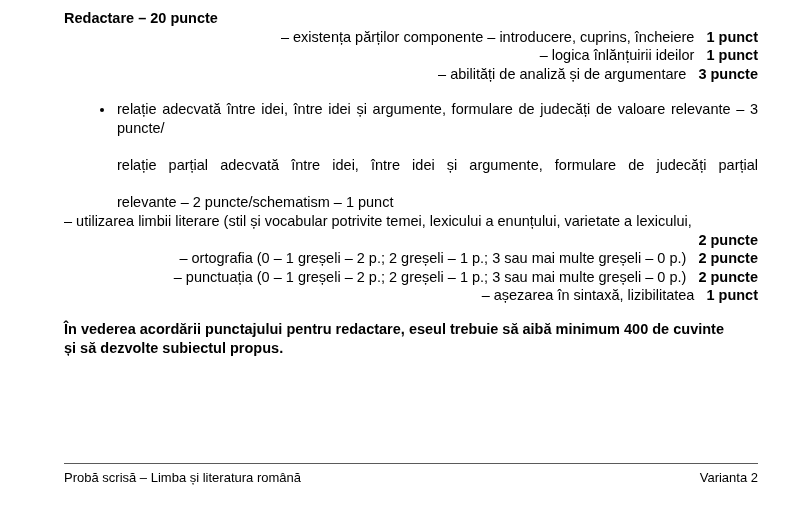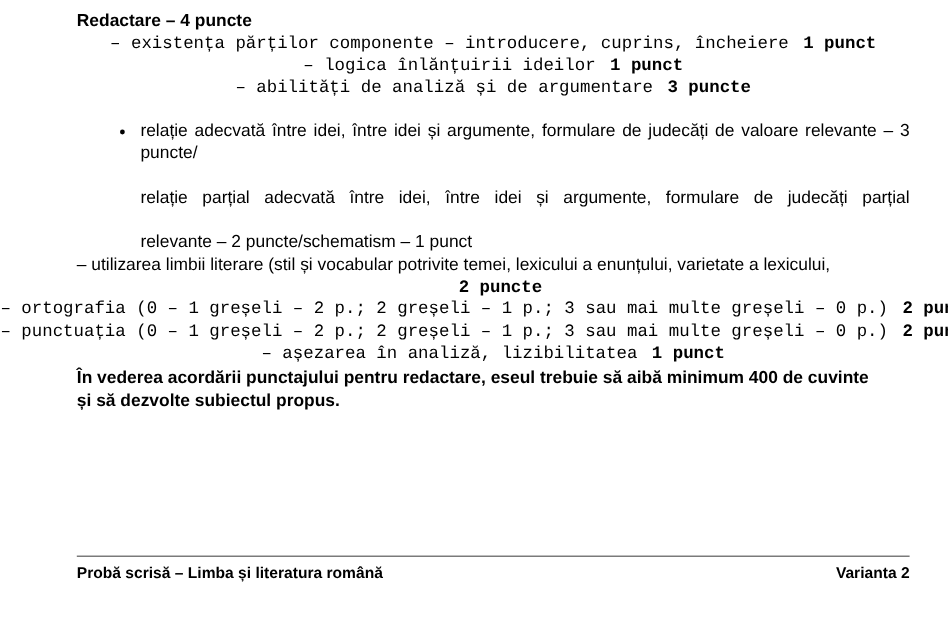--- a/index.html
+++ b/index.html
@@ -43,24 +43,23 @@
     font-size: 14.5px;
     line-height: 18.6px;
     font-weight: bold;
     white-space: nowrap;
   }
 
   
   .row {
     display: flex;
     align-items: baseline;
-    justify-content: center;
-    font-size: 14.5px;
-    line-height: 18.6px;
-    font-family: Liberation Mono, monospace;
+    justify-content: flex-end;
+    font-size: 14.5px;
+    line-height: 18.6px;
   }
   .row .label {
     white-space: nowrap;
   }
   .row .points {
     font-weight: bold;
     white-space: nowrap;
     padding-left: 12px;
   }
 
@@ -90,21 +89,21 @@
   .bullet-text > .j:after {
     content: "";
     display: inline-block;
     width: 100%;
   }
 
   .note {
     font-size: 14.5px;
     line-height: 18.6px;
     font-weight: bold;
-    margin-top: 1px;
+    margin-top: 15px;
     width: 690px;
   }
 
   
   #footer {
     position: absolute;
     left: 64px;
     top: 463px;
     width: 694px;
   }
@@ -114,21 +113,20 @@
     height: 0;
     font-size: 0;
     line-height: 0;
   }
   .foot-row {
     display: flex;
     justify-content: space-between;
     align-items: flex-start;
     font-size: 13px;
     line-height: 15.5px;
-    font-weight: bold;
   }
   .foot-line {
     font-size: 13px;
     line-height: 15.5px;
     white-space: nowrap;
   }
   .foot-italic {
     font-size: 12.5px;
     line-height: 15.5px;
     font-style: italic;
@@ -136,21 +134,21 @@
   }
   #footer-top-pad { height: 6px; }
 </style>
 </head>
 <body>
 
 <div id="page">
 
   <div id="content">
 
-    <div class="heading">Redactare – 4 puncte</div>
+    <div class="heading">Redactare – 20 puncte</div>
 
     <div class="row">
       <span class="label">– existența părților componente – introducere, cuprins, încheiere</span>
       <span class="points">1 punct</span>
     </div>
 
     <div class="row">
       <span class="label">– logica înlănțuirii ideilor</span>
       <span class="points">1 punct</span>
     </div>
@@ -176,21 +174,21 @@
       <span class="label">– ortografia (0 – 1 greșeli – 2 p.; 2 greșeli – 1 p.; 3 sau mai multe greșeli – 0 p.)</span>
       <span class="points">2 puncte</span>
     </div>
 
     <div class="row">
       <span class="label">– punctuația (0 – 1 greșeli – 2 p.; 2 greșeli – 1 p.; 3 sau mai multe greșeli – 0 p.)</span>
       <span class="points">2 puncte</span>
     </div>
 
     <div class="row">
-      <span class="label">– așezarea în analiză, lizibilitatea</span>
+      <span class="label">– așezarea în sintaxă, lizibilitatea</span>
       <span class="points">1 punct</span>
     </div>
 
     <div class="note">
       <div>În vederea acordării punctajului pentru redactare, eseul trebuie să aibă minimum 400 de cuvinte</div>
       <div>și să dezvolte subiectul propus.</div>
     </div>
 
   </div>
 

